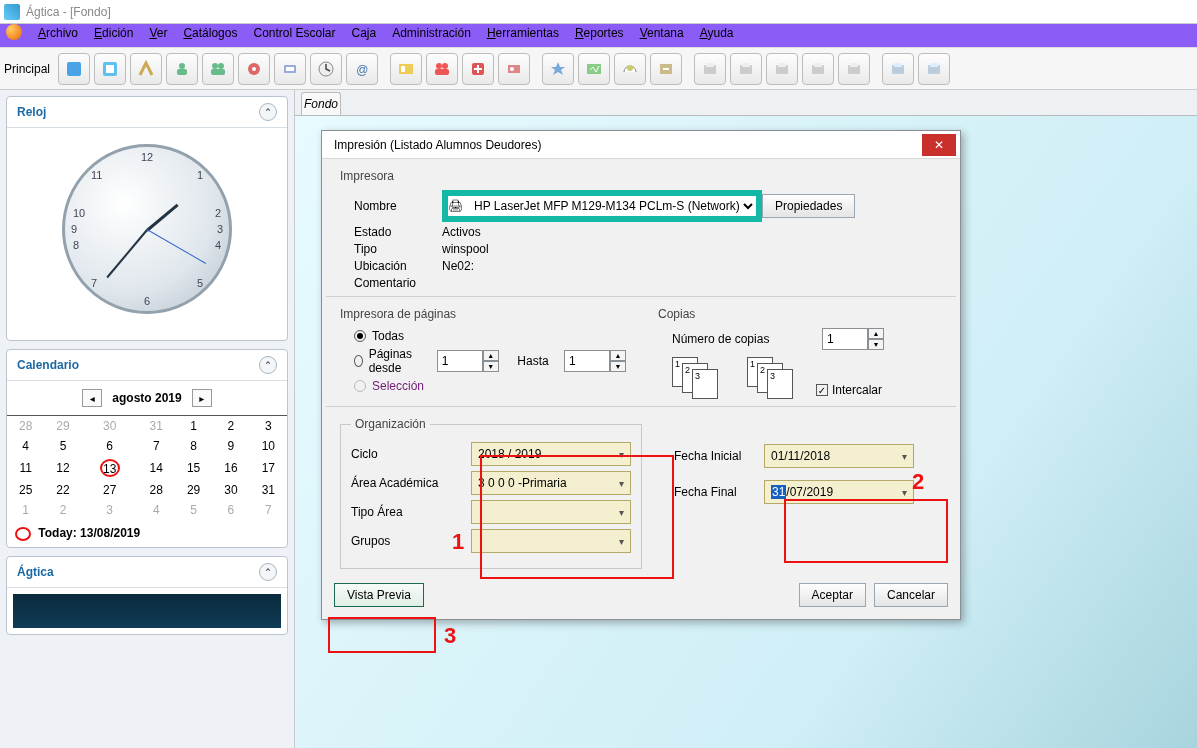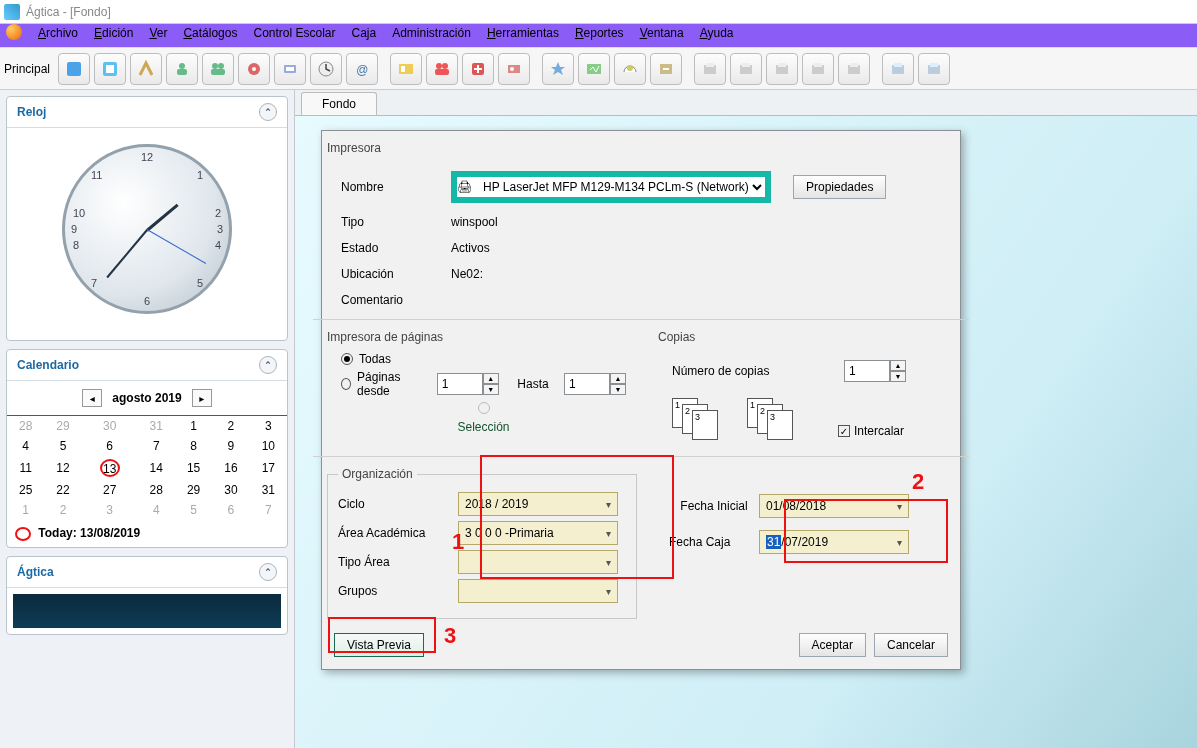--- a/index.html
+++ b/index.html
@@ -35,30 +35,30 @@
   table.cal { width:100%; border-collapse:collapse; }
   table.cal thead th { font-weight:normal; color:#888; padding:2px 0; border-bottom:1px solid #555; }
   table.cal td { text-align:center; padding:3px 0; }
   table.cal td.other { color:#aaa; }
   table.cal td.sel span { display:inline-block; border:2px solid #e11; border-radius:50%; width:20px; height:18px; line-height:16px; }
   .cal-footer { padding:6px 8px; font-weight:bold; }
   .cal-footer .today-ring { display:inline-block; width:16px; height:14px; border:2px solid #e11; border-radius:50%; margin-right:4px; vertical-align:middle;}
 
   .content { flex:1; position:relative; background: linear-gradient(125deg,#e8fbff 0%, #cfeef6 70%, #a8d4de 100%); }
   .tabstrip { height:26px; background:#eef1f3; border-bottom:1px solid #bbb; display:flex; align-items:flex-end; padding-left:6px; }
-  .tabstrip .tab { padding:4px 20px; border:1px solid #bbb; border-bottom:none; background:#f8f8f8; border-top-left-radius:3px; border-top-right-radius:3px; }
+  .tabstrip .tab { padding:4px 2px; border:1px solid #bbb; border-bottom:none; background:#f8f8f8; border-top-left-radius:3px; border-top-right-radius:3px;font-style:italic; }
 
   
   .dlg { position:absolute; left:26px; top:40px; width:640px; background:#f1f1f1; border:1px solid #8a8f94; box-shadow:3px 3px 8px rgba(0,0,0,0.3); }
   .dlg-title { height:28px; display:flex; align-items:center; justify-content:space-between; padding:0 0 0 12px; background:#fff; border-bottom:1px solid #d7d7d7; }
   .dlg-close { width:34px; height:22px; background:#c9302c; color:#fff; display:flex; align-items:center; justify-content:center; margin-right:4px; }
-  .dlg-body { padding:6px 3px 14px; }
+  .dlg-body { padding:6px 16px 14px; }
   .section-title { color:#444; padding:4px 2px; }
   .indent { margin-left:16px; }
-  .row { display:flex; align-items:center; gap:22px; margin:12px 0; }
+  .row { display:flex; align-items:center; gap:0; margin:3px 0; }
   .lbl { width:88px; }
   select.printer { width:320px; height:32px; border:6px solid #14b8a6; background:#fff; }
   .btn { height:24px; padding:0 12px; border:1px solid #9aa7b3; background:linear-gradient(#fefefe,#e4e4e4); }
   .hr { height:1px; background:#d0d0d0; margin:6px -12px; }
 
   .dual { display:flex; gap:30px; }
   .dual > div { flex: 1; }
   .radio { display:flex; align-items:center; gap:6px; margin:4px 0; }
   .radio .dot { width:12px; height:12px; border-radius:50%; border:1px solid #555; display:inline-flex; align-items:center; justify-content:center; }
   .radio .dot.on::after { content:""; width:6px; height:6px; border-radius:50%; background:#000; }
@@ -377,41 +377,45 @@
     </div>
 
   </div>
 
   <div class="content">
     <div class="tabstrip">
       <div class="tab"><span>Fondo</span></div>
     </div>
 
     <div class="dlg">
+      <div class="dlg-title">
+        <span>Impresión (Listado Alumnos Deudores)</span>
+        <span class="dlg-close">✕</span>
+      </div>
       <div class="dlg-body">
 
         <div class="section-title">Impresora</div>
         <div class="indent">
           <div class="row">
             <span class="lbl">Nombre</span>
             <div style="position:relative; display:flex; align-items:center;">
               <span style="position:absolute; left:6px; width:14px; height:14px;">🖨</span>
               <select class="printer" style="padding-left:22px;">
                 <option>HP LaserJet MFP M129-M134 PCLm-S (Network)</option>
               </select>
             </div>
             <button class="btn"><span>Propiedades</span></button>
           </div>
           <div class="row">
+              <span class="lbl">Estado</span>
+              <span>Activos</span>
+            </div>
+          <div class="row">
               <span class="lbl">Tipo</span>
               <span>winspool</span>
-            </div>
-          <div class="row">
-              <span class="lbl">Estado</span>
-              <span>Activos</span>
             </div>
           <div class="row">
               <span class="lbl">Ubicación</span>
               <span>Ne02:</span>
             </div>
           <div class="row">
               <span class="lbl">Comentario</span>
               <span></span>
             </div>
         </div>
@@ -438,21 +442,21 @@
                 </span>
                 &nbsp;&nbsp;<span>Hasta</span>&nbsp;
                 <span class="spin-wrap">
                   <input class="spin" value="1" style="">
                   <span class="arrows">
                       <span>▲</span>
                       <span>▼</span>
                     </span>
                 </span>
               </div>
-              <div class="radio" style="color:#14532d;flex-direction:column;">
+              <div class="radio" style="color:#701a75;">
                   <span class="dot" style="border-color:#bbb;"></span>
                   <span>Selección</span>
                 </div>
             </div>
           </div>
           <div>
             <div class="section-title">Copias</div>
             <div class="indent">
               <div class="row">
                 <span style="width:150px;">Número de copias</span>
@@ -515,28 +519,28 @@
             <div class="org-row">
                 <span class="olbl">Grupos</span>
               <div class="org-combo-empty">
                   <span></span>
                   <span class="chev">▾</span>
                 </div>
             </div>
           </fieldset>
           <div style="flex:1; padding-top:26px;">
             <div class="org-row">
-                <span class="olbl" style="width:90px;text-align:center;">Fecha Inicial</span>
+                <span class="olbl" style="width:90px;">Fecha Inicial</span>
               <div class="date-combo">
-                  <span>01/08/2018</span>
+                  <span>01/11/2018</span>
                   <span class="chev">▾</span>
                 </div>
             </div>
             <div class="org-row" style="margin-top:12px;">
-                <span class="olbl" style="width:90px;">Fecha Caja</span>
+                <span class="olbl" style="width:90px;">Fecha Final</span>
               <div class="date-combo">
                 <span><span class="date-sel">31</span><span>/07/2019</span></span>
                 <span class="chev">▾</span>
               </div>
             </div>
           </div>
         </div>
 
       </div>
       <div class="dlg-footer">

